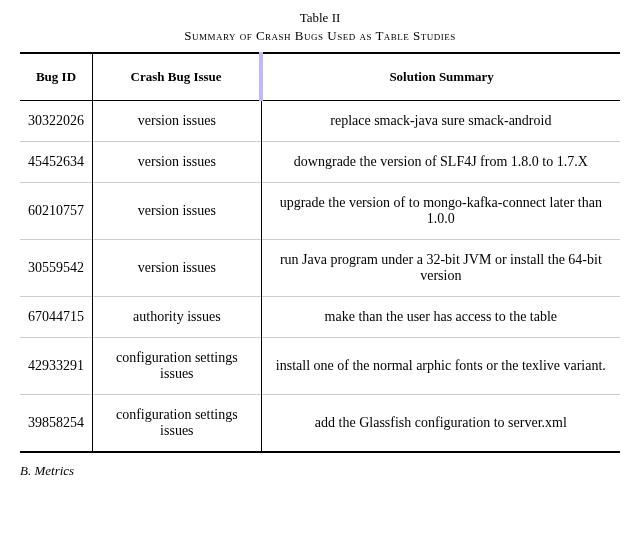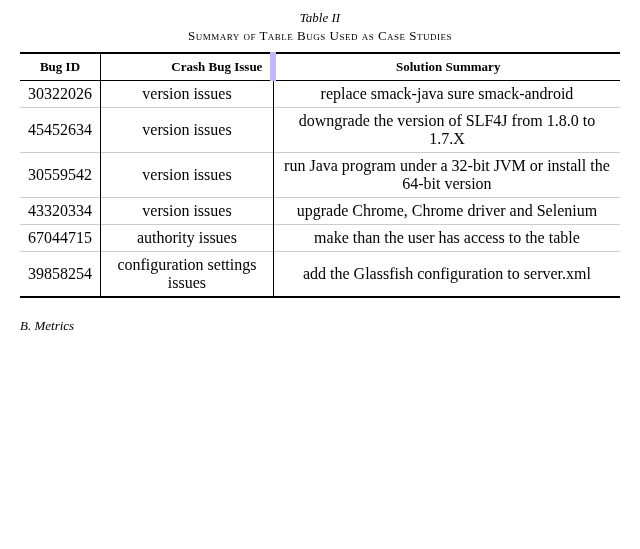--- a/index.html
+++ b/index.html
@@ -9,80 +9,78 @@
       font-size: 13px;
       color: #000;
       width: 640px;
       min-height: 549px;
       padding: 10px 20px 20px 20px;
     }
     .table-title {
       text-align: center;
       font-size: 13px;
       margin-bottom: 2px;
-      font-style: italic;
     }
     .table-subtitle {
       text-align: center;
       font-size: 13px;
       font-variant: small-caps;
       margin-bottom: 8px;
       letter-spacing: 0.5px;
     }
     table {
       width: 100%;
       border-collapse: collapse;
       border-top: 2px solid #000;
       border-bottom: 2px solid #000;
     }
     thead tr {
       border-bottom: 1px solid #000;
     }
     th {
-      padding: 5px 8px;
+      padding: 15px 8px;
       text-align: center;
       font-weight: bold;
       font-size: 13px;
       vertical-align: middle;
     }
     td {
-      padding: 4px 8px;
+      padding: 12px 8px;
       text-align: center;
       vertical-align: middle;
-      font-size: 16px;
+      font-size: 14px;
       border-top: 1px solid #ccc;
     }
     td:first-child {
       border-right: 1px solid #000;
       white-space: nowrap;
     }
     td:nth-child(2) {
       border-right: 1px solid #000;
     }
     thead th:first-child {
       border-right: 1px solid #000;
     }
     thead th:nth-child(2) {
-      border-right: 6px solid #c4b5fd;
-      text-align: right;
+      border-right: 4px solid #c4b5fd;
     }
     tbody tr:first-child td {
       border-top: none;
     }
     .footer-text {
-      margin-top: 20px;
+      margin-top: 10px;
       font-style: italic;
       font-size: 13px;
     }
   </style>
 </head>
 <body>
 
 <div class="table-title">Table II</div>
-<div class="table-subtitle">Summary of Table Bugs Used as Case Studies</div>
+<div class="table-subtitle">Summary of Crash Bugs Used as Table Studies</div>
 
 <table>
   <thead>
     <tr>
       <th>Bug ID</th>
       <th>Crash Bug Issue</th>
       <th>Solution Summary</th>
     </tr>
   </thead>
   <tbody id="table-body">
@@ -90,33 +88,38 @@
         <td>30322026</td>
         <td>version issues</td>
         <td>replace smack-java sure smack-android</td>
       </tr>
       <tr>
         <td>45452634</td>
         <td>version issues</td>
         <td>downgrade the version of SLF4J from 1.8.0 to 1.7.X</td>
       </tr>
       <tr>
+        <td>60210757</td>
+        <td>version issues</td>
+        <td>upgrade the version of to mongo-kafka-connect later than 1.0.0</td>
+      </tr>
+      <tr>
         <td>30559542</td>
         <td>version issues</td>
         <td>run Java program under a 32-bit JVM or install the 64-bit version</td>
       </tr>
       <tr>
-        <td>43320334</td>
-        <td>version issues</td>
-        <td>upgrade Chrome, Chrome driver and Selenium</td>
-      </tr>
-      <tr>
         <td>67044715</td>
         <td>authority issues</td>
         <td>make than the user has access to the table</td>
+      </tr>
+      <tr>
+        <td>42933291</td>
+        <td>configuration settings issues</td>
+        <td>install one of the normal arphic fonts or the texlive variant.</td>
       </tr>
       <tr>
         <td>39858254</td>
         <td>configuration settings issues</td>
         <td>add the Glassfish configuration to server.xml</td>
       </tr>
     </tbody>
 </table>
 
 <div class="footer-text">B.  Metrics</div>

